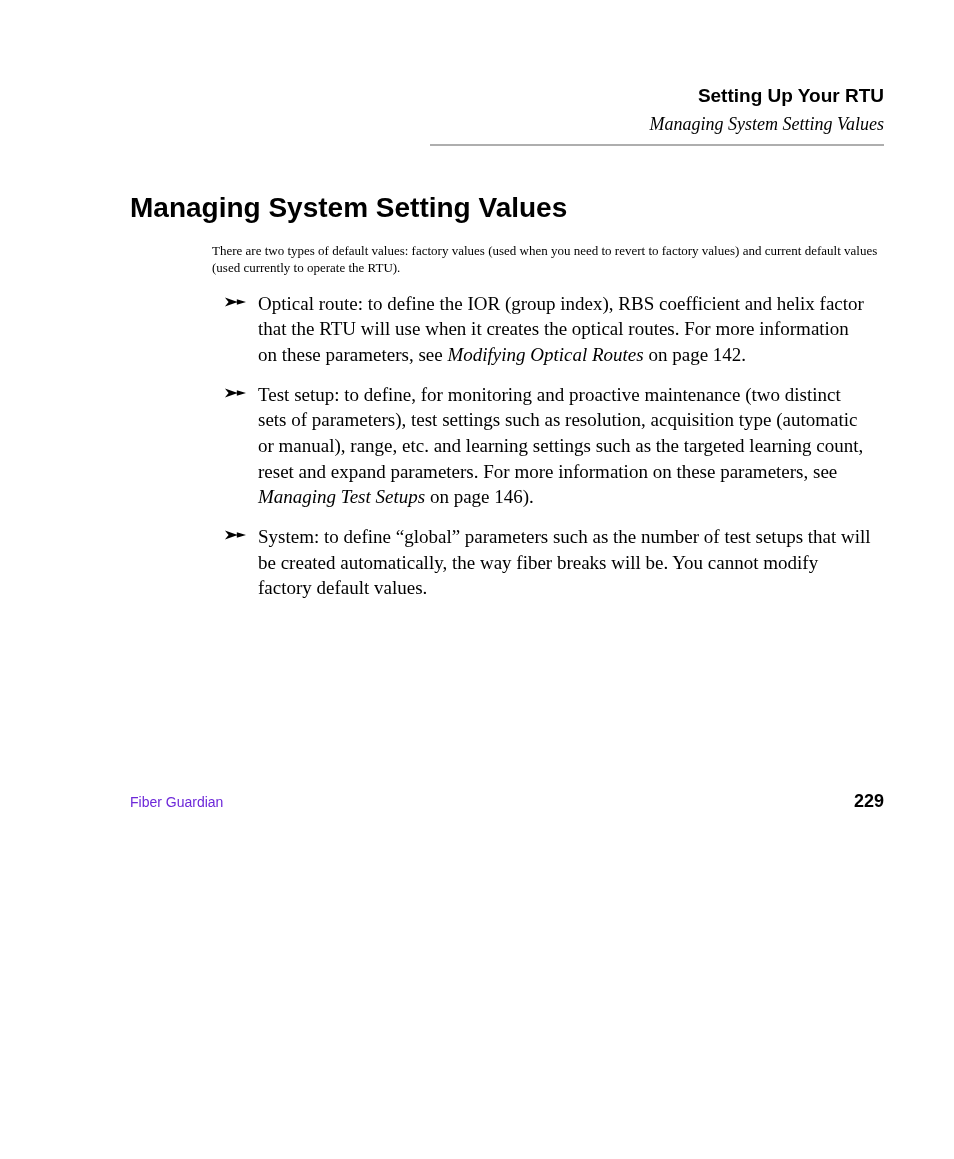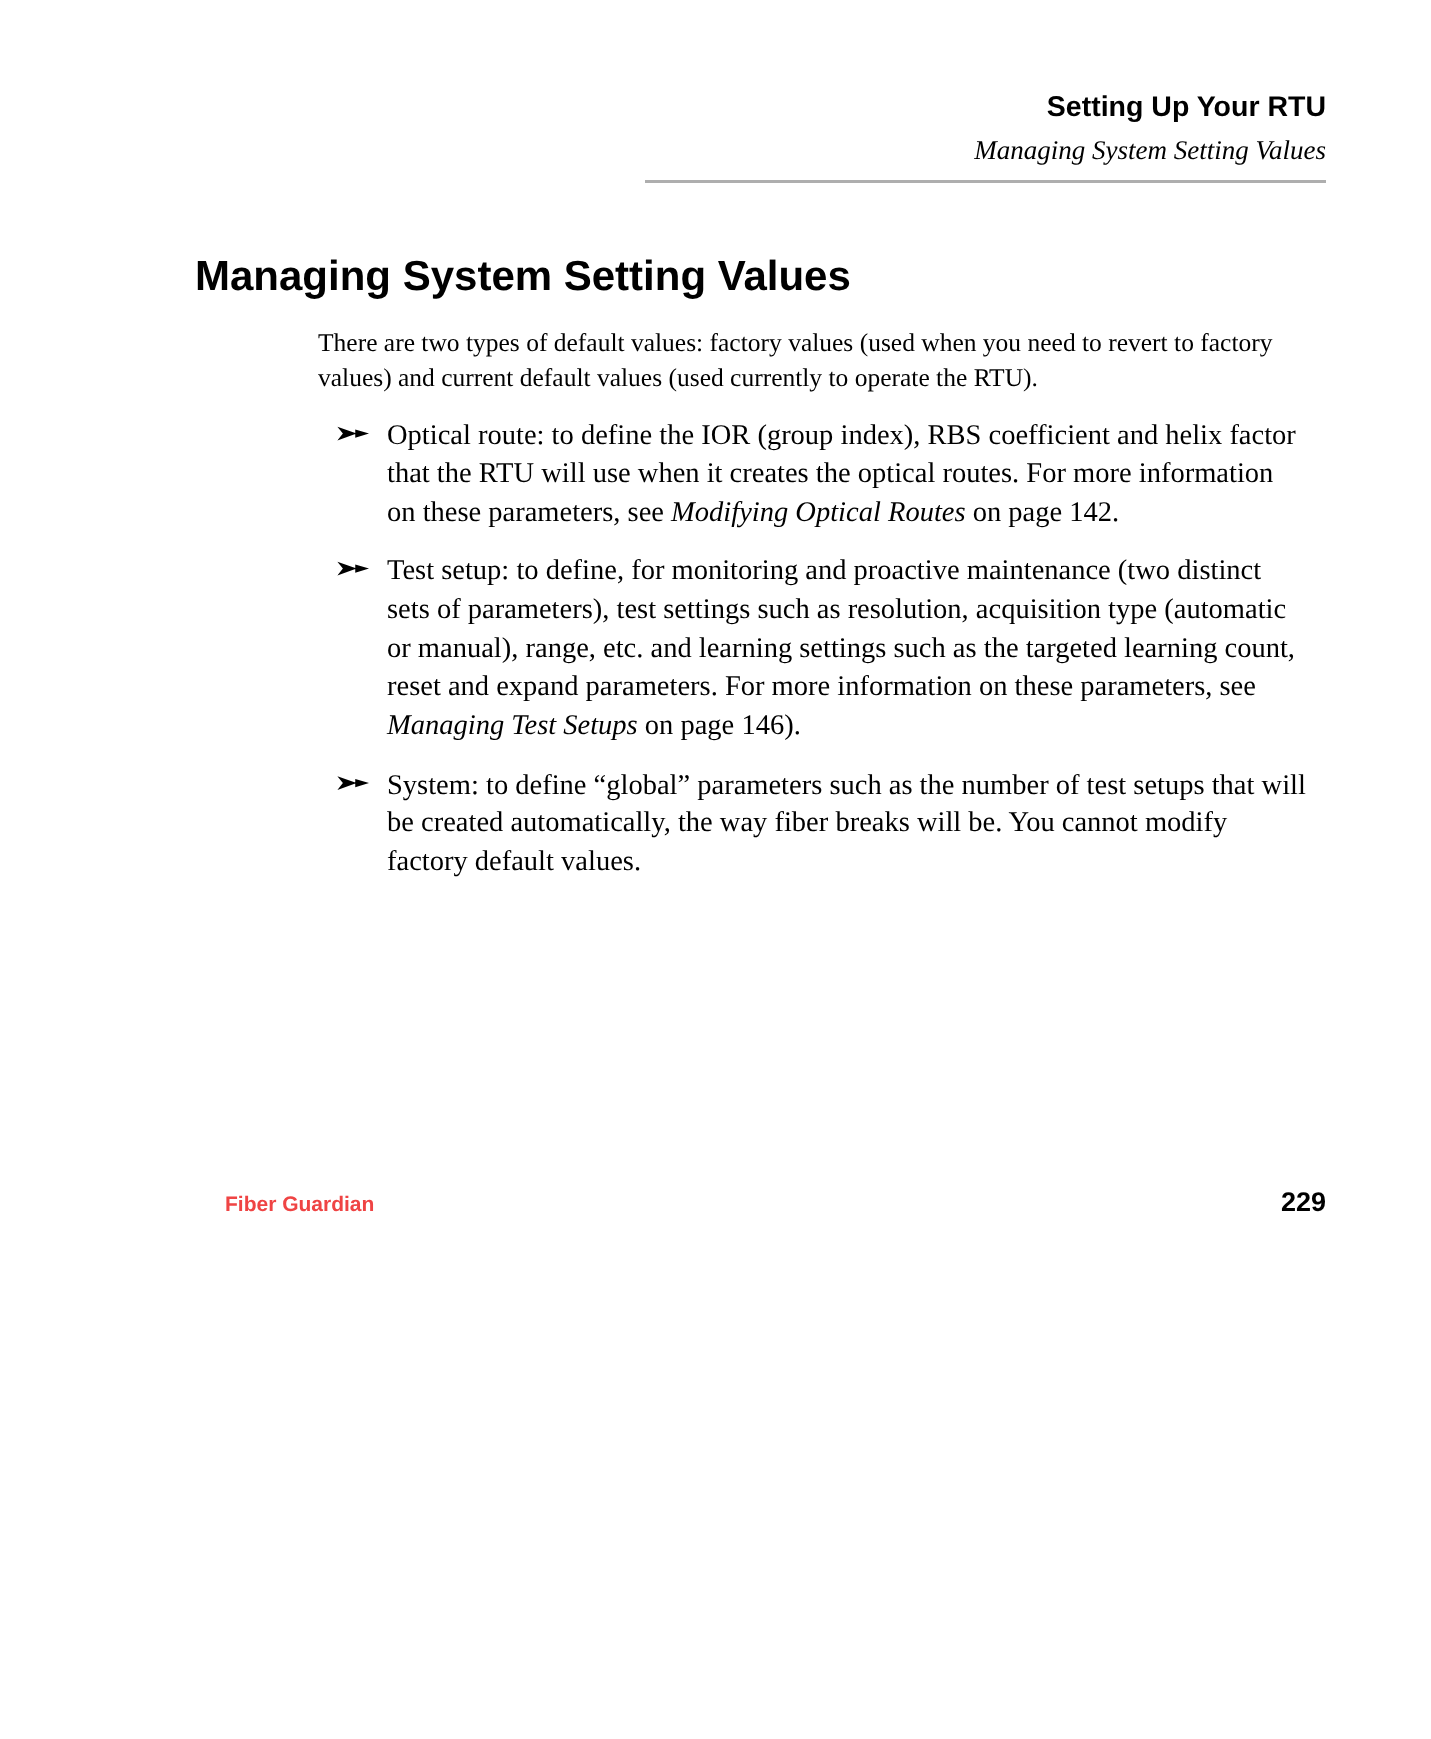--- a/index.html
+++ b/index.html
@@ -9,21 +9,21 @@
     height: 1159px;
     background: #ffffff;
     font-family: Georgia, 'Times New Roman', serif;
     color: #000;
   }
   .page {
     position: relative;
     width: 954px;
     height: 870px;
     box-sizing: border-box;
-    padding: 60px 70px 40px 130px;
+    padding: 84px 70px 40px 130px;
   }
   .header {
     text-align: right;
     margin-left: 300px;
     padding-bottom: 10px;
   }
   .header-chapter {
     font-family: Arial, Helvetica, sans-serif;
     font-weight: 700;
     font-size: 19px;
@@ -48,21 +48,21 @@
     margin-right: 0;
   }
   .h1 {
     font-family: Arial, Helvetica, sans-serif;
     font-weight: 800;
     font-size: 28px;
     margin: 0 0 18px 0;
     margin-left: -82px;
   }
   .para {
-    font-size: 17px;
+    font-size: 13px;
     line-height: 1.35;
     margin: 0 0 14px 0;
   }
   ul.bullets {
     list-style: none;
     padding: 0;
     margin: 12px;
   }
   ul.bullets > li {
     position: relative;
@@ -85,23 +85,22 @@
     left: 130px;
     right: 70px;
     bottom: 58px;
     display: flex;
     justify-content: space-between;
     align-items: baseline;
     font-family: Arial, Helvetica, sans-serif;
   }
   .footer-left {
     font-size: 14px;
-    font-weight: 700;
-    color: #ef4444;
-    margin-left: 20px;
+    font-weight: 400;
+    color: #6d28d9;
   }
   .footer-right {
     font-size: 18px;
     font-weight: 800;
   }
 </style>
 </head>
 <body>
 
 <div class="page">

